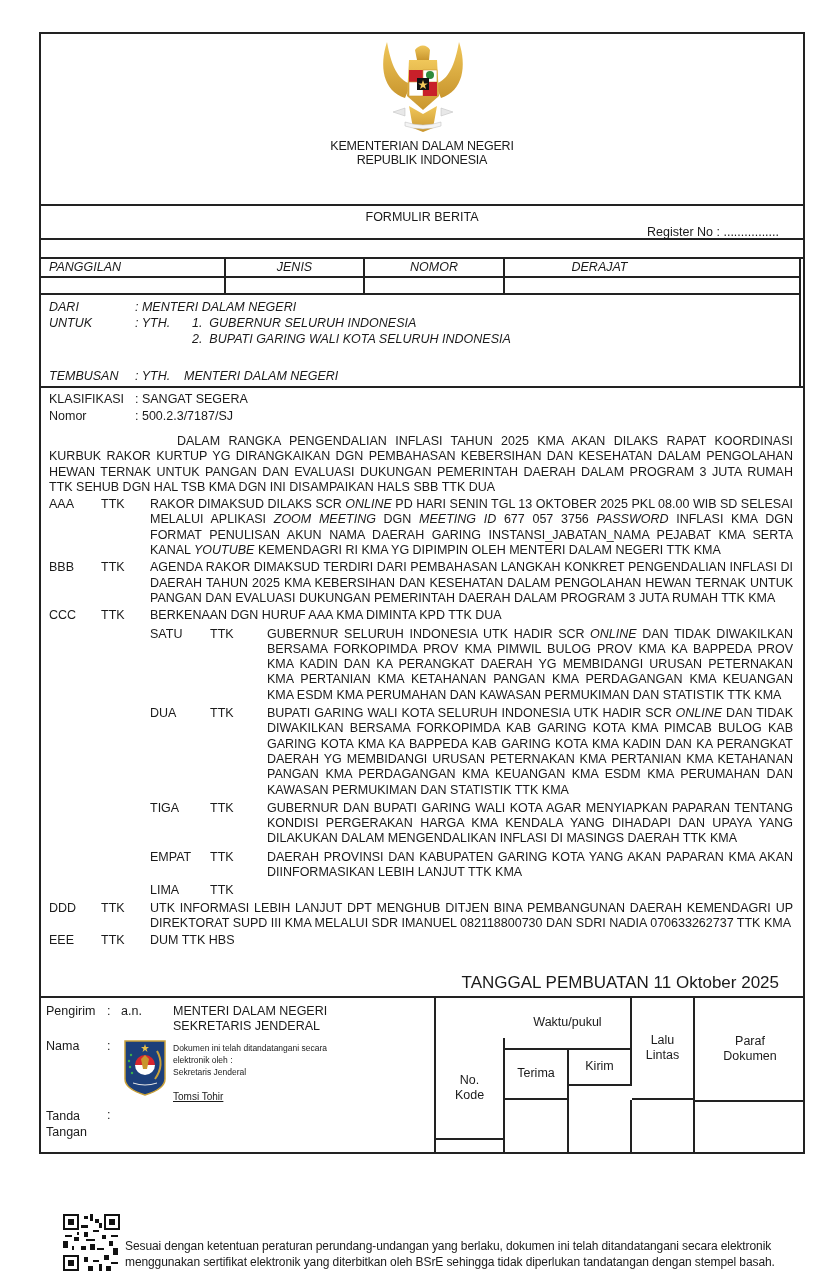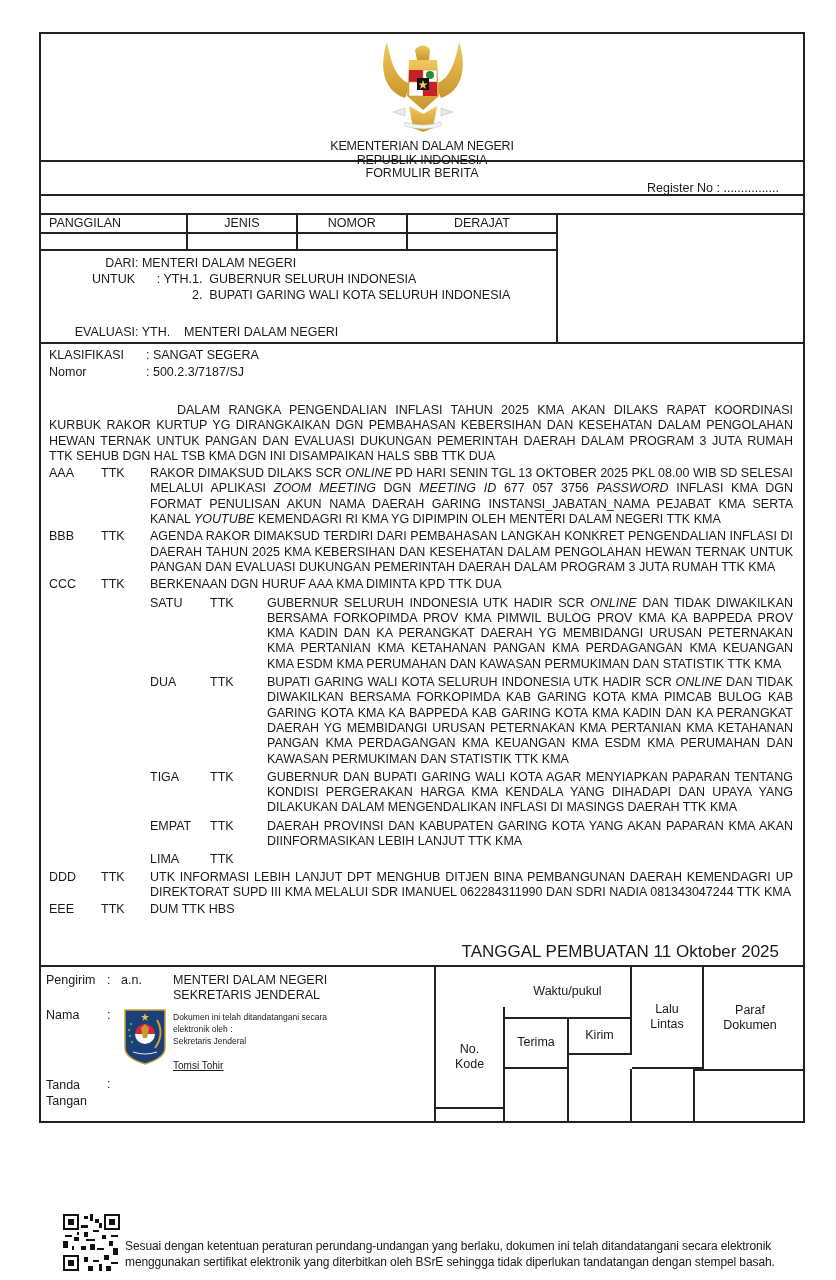--- a/index.html
+++ b/index.html
@@ -1,46 +1,46 @@
 <!DOCTYPE html>
 <html><head>
 <meta charset="utf-8">
 <style>
   * { box-sizing: border-box; margin: 0; padding: 0; }
   html, body { width: 836px; height: 1280px; background: #ffffff; overflow: hidden; }
   body { font-family: "Liberation Sans", sans-serif; color: #1a1a1a; position: relative; }
   .doc { position: absolute; left: 39px; top: 32px; width: 766px; border: 2px solid #222; }
   .row { border-bottom: 2px solid #222; position: relative; }
   .row:last-child { border-bottom: none; }
-  .header { height: 128px; text-align: center; position: relative; }
+  .header { height: 172px; text-align: center; position: relative; }
   .emblem { position: absolute; left: 334px; top: 2px; width: 96px; height: 100px; }
   .ministry { position: absolute; left: 0; right: 0; top: 105px; font-size: 12.5px; line-height: 14px; letter-spacing: -0.2px; }
   .formulir { height: 34px; position: relative; }
   .formulir .title { position: absolute; left: 0; right: 0; top: 4px; text-align: center; font-size: 12.5px; }
   .formulir .register { position: absolute; right: 24px; top: 19px; font-size: 12.5px; }
   .blank { height: 19px; }
   .grid-top { display: flex; position: relative; }
-  .grid-left { width: 517px; border-right: 2px solid #222; }
+  .grid-left { width: 760px; border-right: 2px solid #222; font-style: italic; }
   .hdr-row { display: flex; height: 19px; border-bottom: 2px solid #222; font-size: 12.5px; line-height: 17px; }
   .hdr-row > div { border-right: 2px solid #222; }
   .hdr-row > div:last-child { border-right: none; }
   .c1 { width: 185px; padding-left: 8px; }
   .c2 { width: 139px; text-align: center; }
   .c3 { width: 140px; text-align: center; }
   .c4 { width: 189px; text-align: center; }
   .empty-row { height: 17px; }
   .addr { padding: 4px 8px 2px 8px; font-size: 12.5px; line-height: 16px; height: 91px; position: relative; }
-  .addr .line { display: flex; text-align: right; }
+  .addr .line { display: flex; }
   .addr .lbl { width: 86px; }
   .grid-right { flex: 1; }
   .klas { padding: 3px 8px 0 8px; font-size: 12.5px; line-height: 16.5px; }
-  .klas .line { display: flex; gap: 11px; }
+  .klas .line { display: flex; }
   .klas .lbl { width: 86px; }
   .body-text { padding: 0 10px 0 8px; font-size: 12.5px; line-height: 15.3px; text-align: justify; }
-  .para { margin-top: 23px; text-indent: 128px; }
+  .para { margin-top: 10px; text-indent: 128px; }
   .item { display: flex; margin-top: 2px; }
   .item .k { width: 52px; }
   .item .t { width: 49px; }
   .item .v { flex: 1; text-align: justify; }
   .sub { display: flex; margin-top: 3px; padding-left: 101px; }
   .sub .k { width: 60px; }
   .sub .t { width: 57px; }
   .sub .v { flex: 1; text-align: justify; }
   .date { text-align: right; padding: 26px 14px 6px 0; font-size: 17px; }
   i { font-style: italic; }
@@ -128,21 +128,21 @@
           <span class="lbl">UNTUK</span>
           <span style="width:57px">: YTH.</span>
           <span style="white-space:pre">1.  GUBERNUR SELURUH INDONESIA</span>
         </div>
         <div class="line">
           <span class="lbl"></span>
           <span style="width:57px"></span>
           <span style="white-space:pre">2.  BUPATI GARING WALI KOTA SELURUH INDONESIA</span>
         </div>
         <div class="line" style="position:absolute; left:8px; top:73px;">
-          <span class="lbl">EVALUASI</span>
+          <span class="lbl">TEMBUSAN</span>
           <span style="white-space:pre">: YTH.    MENTERI DALAM NEGERI</span>
         </div>
       </div>
     </div>
     <div class="grid-right"></div>
   </div>
 
   <div class="row">
     <div class="klas">
       <div class="line">
@@ -192,21 +192,21 @@
             <span class="t">TTK</span>
             <span class="v"><span>DAERAH PROVINSI DAN KABUPATEN GARING KOTA YANG AKAN PAPARAN KMA AKAN DIINFORMASIKAN LEBIH LANJUT TTK KMA</span></span>
           </div>
           <div class="sub">
             <span class="k">LIMA</span>
             <span class="t">TTK</span>
           </div>
           <div class="item">
             <span class="k">DDD</span>
             <span class="t">TTK</span>
-            <span class="v"><span>UTK INFORMASI LEBIH LANJUT DPT MENGHUB DITJEN BINA PEMBANGUNAN DAERAH KEMENDAGRI UP DIREKTORAT SUPD III KMA MELALUI SDR  IMANUEL 062284311990 DAN SDRI NADIA 081343047244 TTK KMA</span></span>
+            <span class="v"><span>UTK INFORMASI LEBIH LANJUT DPT MENGHUB DITJEN BINA PEMBANGUNAN DAERAH KEMENDAGRI UP DIREKTORAT SUPD III KMA MELALUI SDR  IMANUEL 082118800730 DAN SDRI NADIA 070633262737 TTK KMA</span></span>
           </div>
           <div class="item">
             <span class="k">EEE</span>
             <span class="t">TTK</span>
             <span class="v"><span>DUM  TTK HBS</span></span>
           </div>
         </div>
       <div class="date">TANGGAL PEMBUATAN 11 Oktober 2025</div>
     </div>
   </div>
@@ -248,21 +248,21 @@
       <span class="tt-colon">:</span>
     </div>
     <div class="codes">
       <div class="cell" style="left:0;top:0;width:69px;height:102px;flex-direction:column;margin-top:40px;">
         <span>No.</span>
         <span>Kode</span>
       </div>
       <div class="cell" style="left:69px;top:0;width:127px;height:52px;">Waktu/pukul</div>
       <div class="cell" style="left:69px;top:52px;width:64px;height:50px;">Terima</div>
       <div class="cell" style="left:133px;top:52px;width:63px;height:36px;">Kirim</div>
-      <div class="cell" style="left:196px;top:0;width:72px;height:102px;flex-direction:column;">
+      <div class="cell" style="left:196px;top:0;width:63px;height:102px;flex-direction:column;">
         <span>Lalu</span>
         <span>Lintas</span>
       </div>
       <div class="cell" style="left:259px;top:0;width:110px;height:104px;border-right:none;flex-direction:column;">
         <span>Paraf</span>
         <span>Dokumen</span>
       </div>
       <div class="cell" style="left:0;top:102px;width:69px;height:52px;border-bottom:none;"></div>
       <div class="cell" style="left:69px;top:102px;width:64px;height:52px;border-bottom:none;"></div>
       <div class="cell" style="left:133px;top:102px;width:63px;height:52px;border-bottom:none;"></div>

